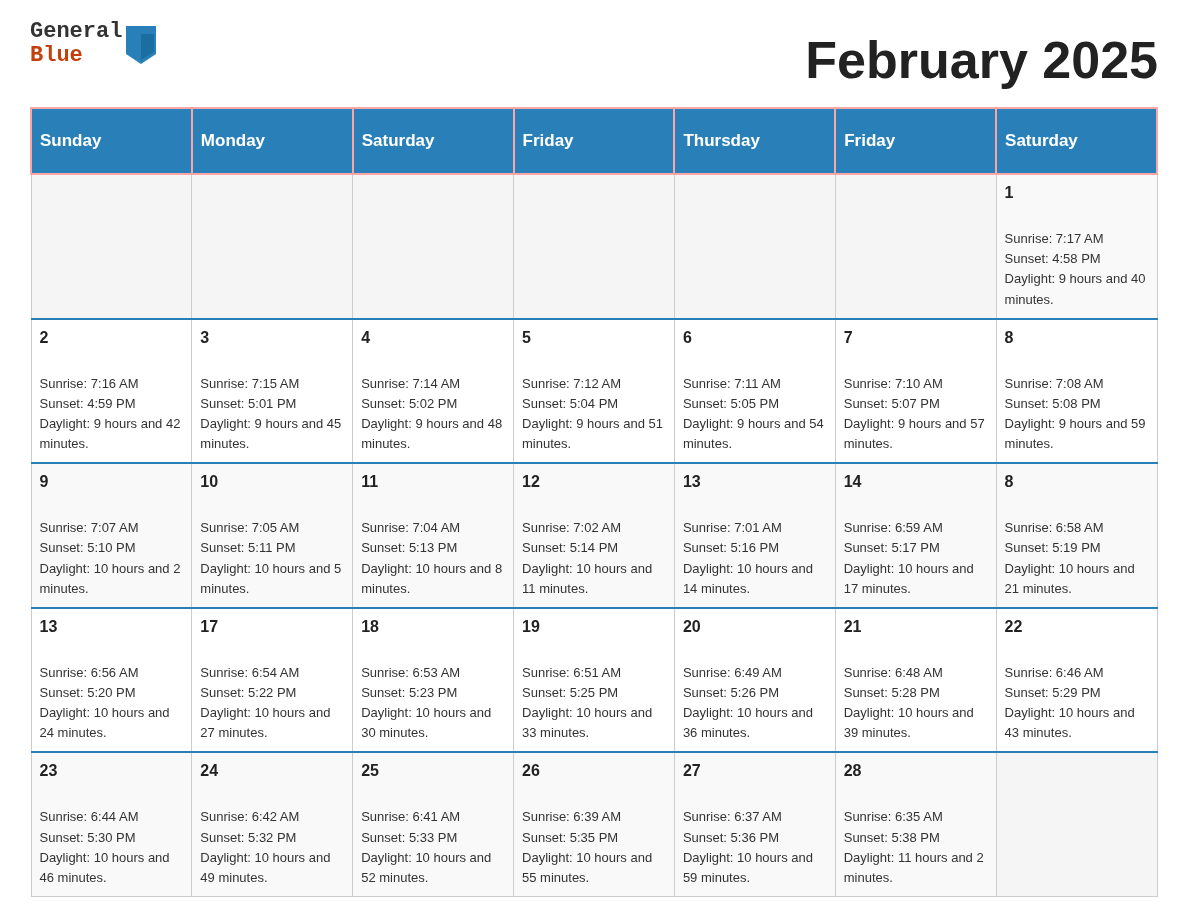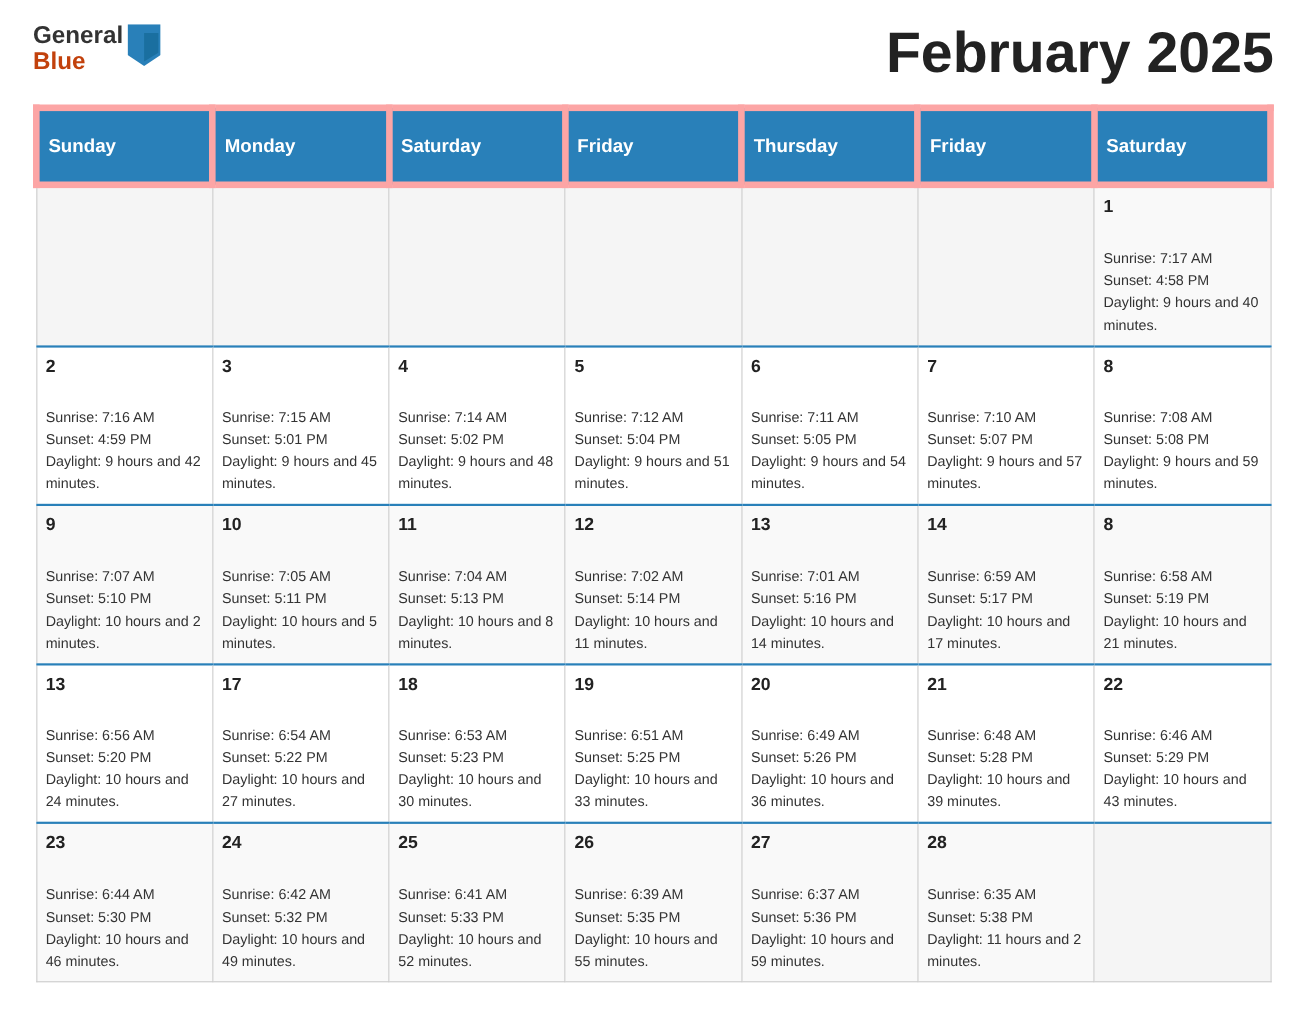--- a/index.html
+++ b/index.html
@@ -12,22 +12,23 @@
       padding: 20px 30px;
     }
     .header {
       display: flex;
       justify-content: space-between;
       align-items: flex-start;
       margin-bottom: 18px;
     }
     .logo {
       display: flex;
-      align-items: flex-start;
+      align-items: center;
       gap: 0;
+      font-family: Liberation Mono, monospace;
     }
     .logo-text {
       display: flex;
       flex-direction: column;
       font-size: 22px;
       font-weight: bold;
       line-height: 1.1;
     }
     .logo-general {
       color: #333;
@@ -36,20 +37,21 @@
       color: #c2410c;
     }
     .logo-icon {
       width: 30px;
       height: 38px;
       margin-left: 4px;
       margin-top: 2px;
     }
     .title-section {
       text-align: right;
+      margin-top: 12px;
     }
     .month-title {
       font-size: 52px;
       font-weight: bold;
       color: #222;
       line-height: 1.1;
     }
     .location-title {
       font-size: 20px;
       color: #555;
@@ -60,21 +62,21 @@
       border-collapse: collapse;
       border: 1px solid #aaa;
     }
     .calendar th {
       background-color: #2980b9;
       color: #fff;
       font-size: 17px;
       font-weight: bold;
       padding: 22px 8px;
       text-align: left;
-      border: 6px solid #fca5a5;
+      border: 2px solid #fca5a5;
     }
     .calendar td {
       width: calc(100% / 7);
       vertical-align: top;
       padding: 6px 8px 8px 8px;
       border: 1px solid #ccc;
       font-size: 13px;
       line-height: 1.5;
       min-height: 110px;
       background: #fff;

